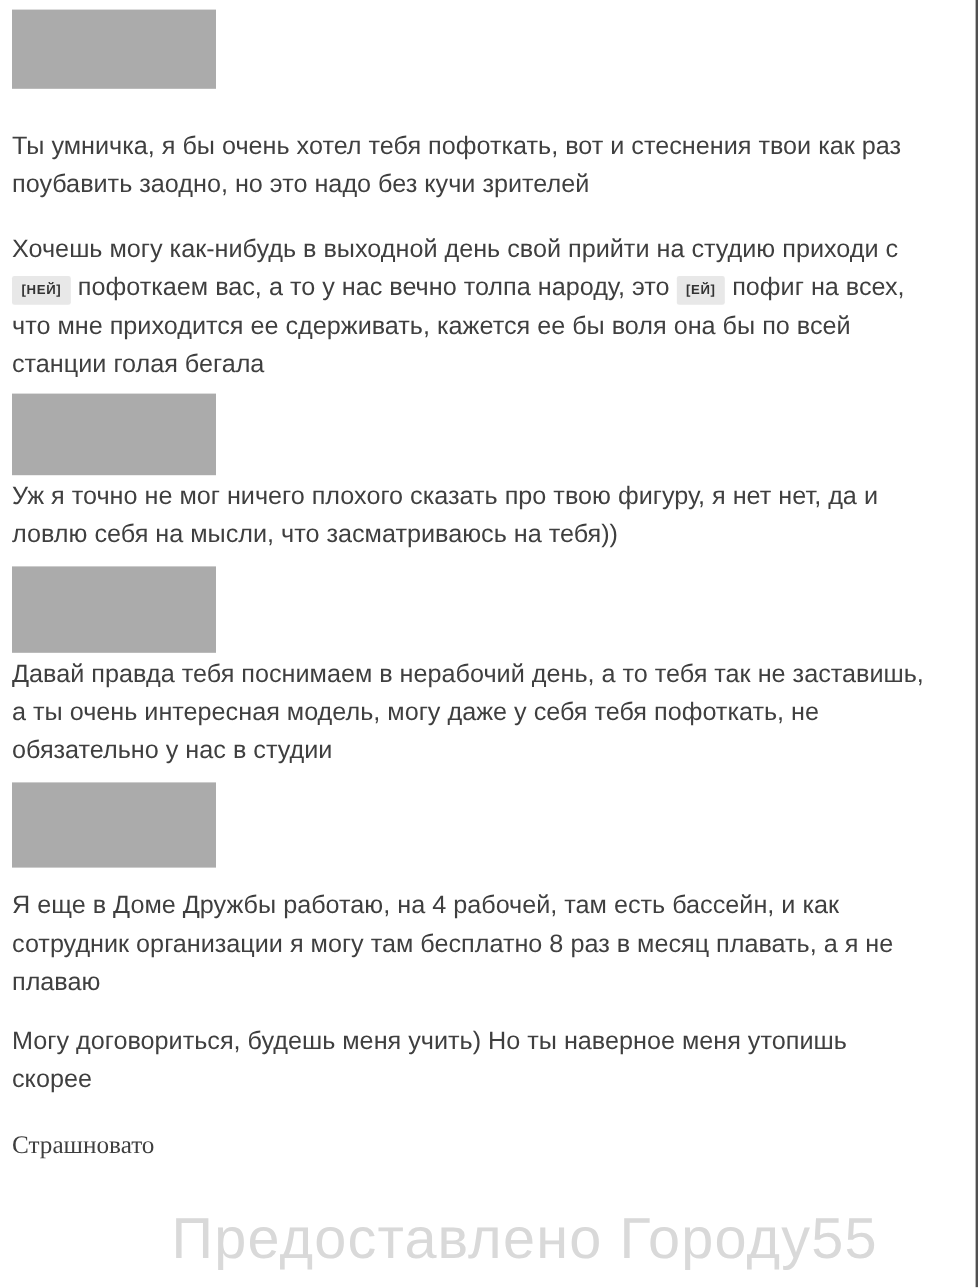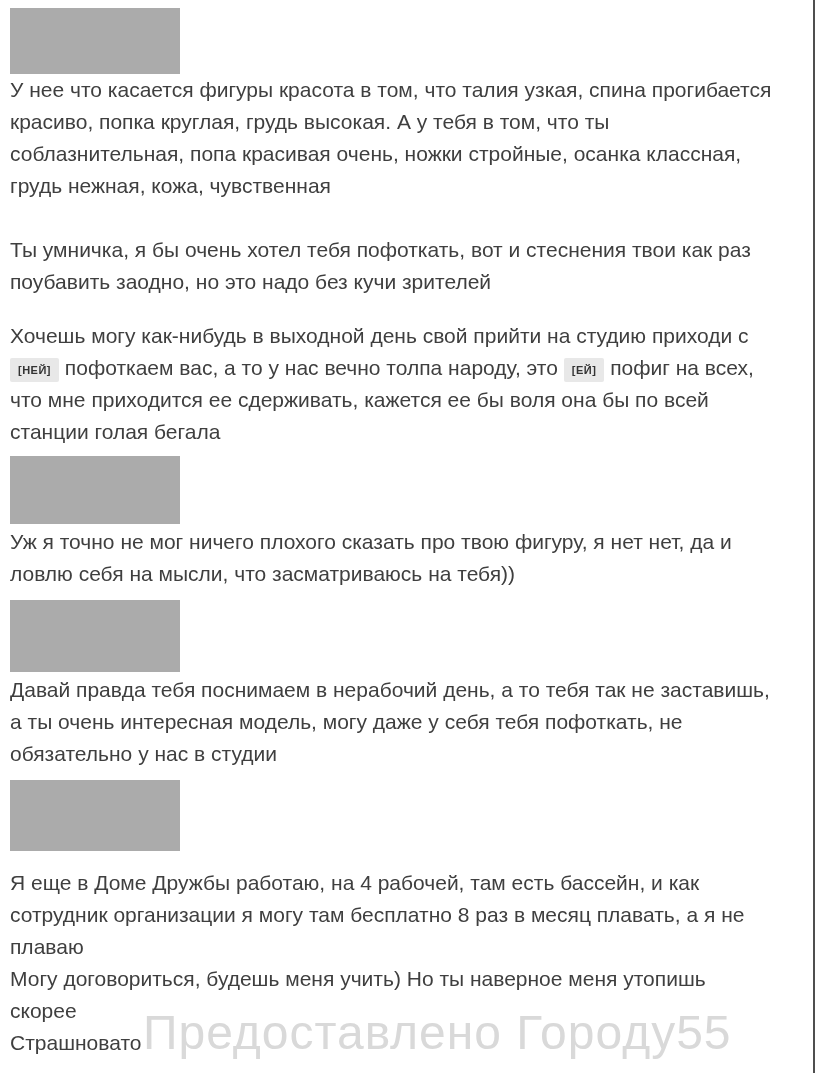--- a/index.html
+++ b/index.html
@@ -47,22 +47,22 @@
     font-size: 21px;
     line-height: 32px;
     color: var(--body-text, #3f3f3f);
   }
   .m1 { margin-top: 0; }
   .m2 { margin-top: 32px; }
   .m3 { margin-top: 22px; }
   .m4 { margin-top: 2px; }
   .m5 { margin-top: 2px; }
   .m6 { margin-top: 16px; }
-  .m7 { }
-  .m8 { margin-top: 0; }
+  .m7 { margin-top: 17px; }
+  .m8 { margin-top: 22px; font-family: Liberation Serif, serif; }
   .name-badge {
     display: inline-block;
     background: var(--badge-bg, #e8e8e8);
     color: var(--badge-text, #333333);
     font-size: 11px;
     font-weight: bold;
     line-height: 17px;
     letter-spacing: 0.5px;
     padding: 4px 8px 3px 8px;
     border-radius: 2px;
@@ -82,21 +82,20 @@
 <body>
 
 <div class="page">
 
   <div class="watermark">Предоставлено Городу55</div>
 
   <div class="content">
 
     <div class="redacted r1"></div>
 
-    <p class="msg m1">У нее что касается фигуры красота в том, что талия узкая, спина прогибается красиво, попка круглая, грудь высокая. А у тебя в том, что ты соблазнительная, попа красивая очень, ножки стройные, осанка классная, грудь нежная, кожа, чувственная</p>
 
     <p class="msg m2">Ты умничка, я бы очень хотел тебя пофоткать, вот и стеснения твои как раз поубавить заодно, но это надо без кучи зрителей</p>
 
     <p class="msg m3">Хочешь могу как-нибудь в выходной день свой прийти на студию приходи с <span class="name-badge">[НЕЙ]</span> пофоткаем вас, а то у нас вечно толпа народу, это <span class="name-badge">[ЕЙ]</span> пофиг на всех, что мне приходится ее сдерживать, кажется ее бы воля она бы по всей станции голая бегала</p>
 
     <div class="redacted r2"></div>
 
     <p class="msg m4">Уж я точно не мог ничего плохого сказать про твою фигуру, я нет нет, да и ловлю себя на мысли, что засматриваюсь на тебя))</p>
 
     <div class="redacted r3"></div>

